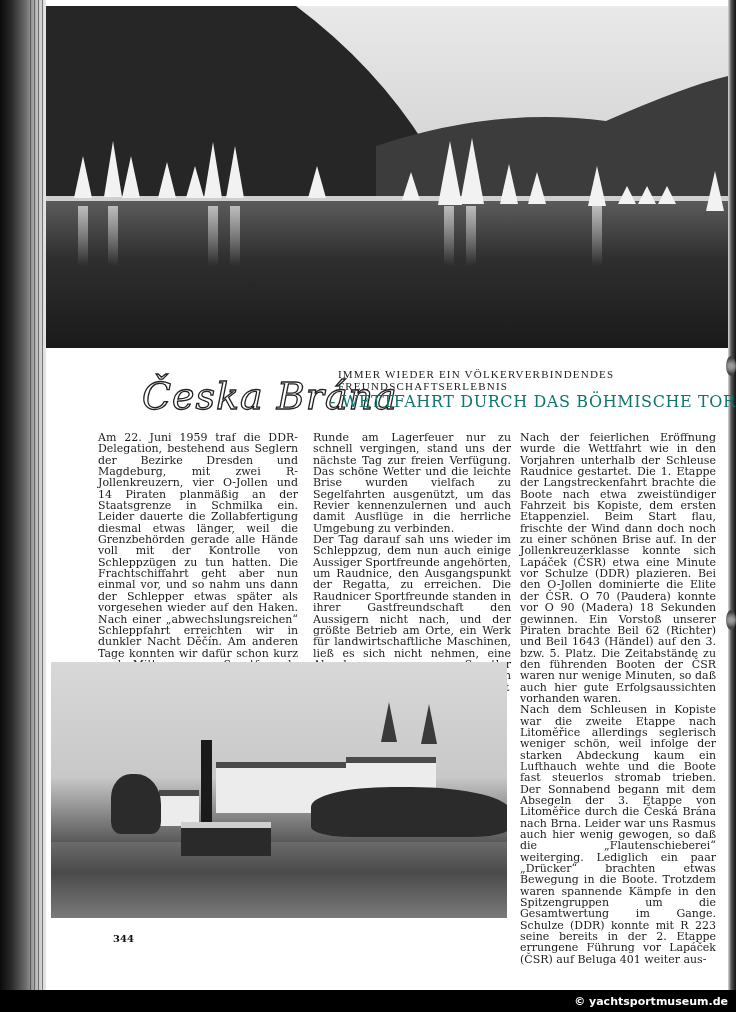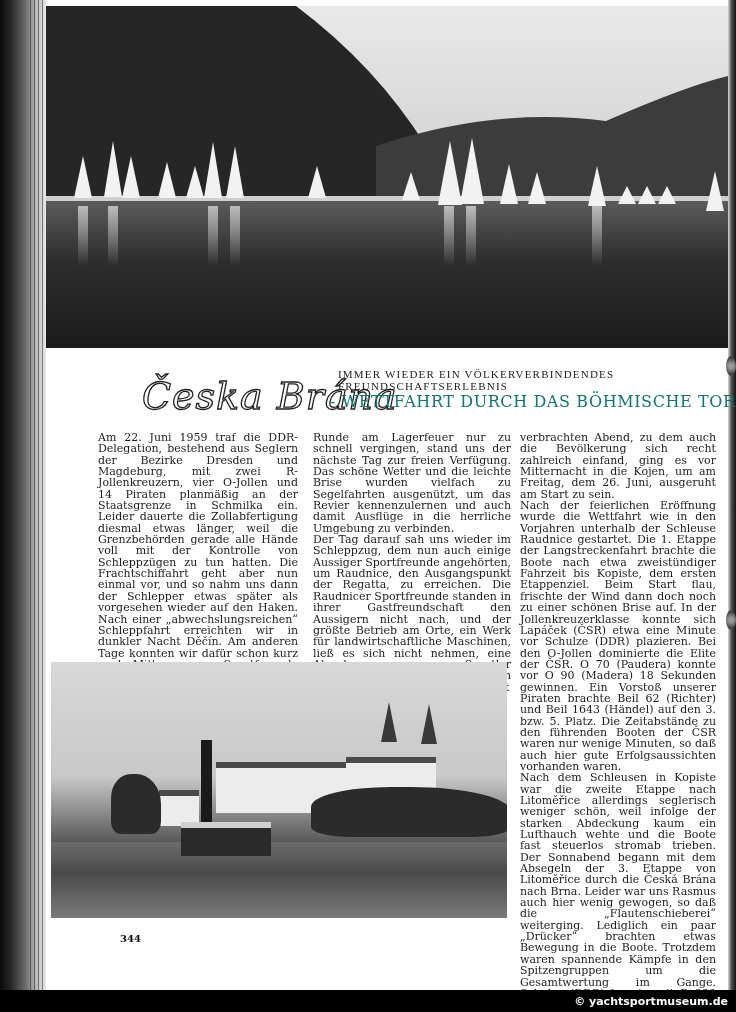--- a/index.html
+++ b/index.html
@@ -74,21 +74,21 @@
     background:linear-gradient(180deg,#d8d8d8 0%,#c8c8c8 45%,#5a5a5a 70%,#8a8a8a 100%);
   }
   .pb-building { position:absolute; background:#ececec; border-top:6px solid #4a4a4a; }
   .pb-spire { position:absolute; width:0; height:0; border-left:8px solid transparent; border-right:8px solid transparent; border-bottom:40px solid #3a3a3a; }
   .pb-trees { position:absolute; border-radius:40% 50% 20% 20%; background:#2b2b2b; }
   .pb-funnel { position:absolute; left:150px; top:78px; width:11px; height:90px; background:#1a1a1a; }
   .pb-boat { position:absolute; left:130px; top:160px; width:90px; height:28px; background:#2a2a2a; border-top:6px solid #cfcfcf; }
   .pb-river { position:absolute; left:0; top:180px; width:100%; height:76px; background:linear-gradient(180deg,#6b6b6b,#4a4a4a 40%,#7a7a7a); }
 
   .page-number {
-    position:absolute; left:120px; top:933px; font-family:"DejaVu Serif", serif; font-size:10px; font-weight:bold; color:#111;
+    position:absolute; left:113px; top:933px; font-family:"DejaVu Serif", serif; font-size:10px; font-weight:bold; color:#111;
   }
   .margin-mark {
     position:absolute; width:10px; height:20px; border-radius:50%; background:radial-gradient(circle,#999 20%,#444 70%);
   }
 </style>
 </head>
 <body>
 
 <div class="binding"></div>
 <div class="binding-lines"></div>
@@ -135,21 +135,20 @@
 
 <div class="col col1">
   <p>Am 22. Juni 1959 traf die DDR-Delegation, bestehend aus Seglern der Bezirke Dresden und Magdeburg, mit zwei R-Jollenkreuzern, vier O-Jollen und 14 Piraten planmäßig an der Staatsgrenze in Schmilka ein. Leider dauerte die Zollabfertigung diesmal etwas länger, weil die Grenzbehörden gerade alle Hände voll mit der Kontrolle von Schleppzügen zu tun hatten. Die Frachtschiffahrt geht aber nun einmal vor, und so nahm uns dann der Schlepper etwas später als vorgesehen wieder auf den Haken. Nach einer „abwechslungsreichen“ Schleppfahrt erreichten wir in dunkler Nacht Děčín. Am anderen Tage konnten wir dafür schon kurz nach Mittag unsere Sportfreunde in Usti beim Clubhaus in Vanov begrüßen.</p>
   <p>Piraten die Abendstunden in froher</p>
 </div>
 <div class="col col2">
   <p>Runde am Lagerfeuer nur zu schnell vergingen, stand uns der nächste Tag zur freien Verfügung. Das schöne Wetter und die leichte Brise wurden vielfach zu Segelfahrten ausgenützt, um das Revier kennenzulernen und auch damit Ausflüge in die herrliche Umgebung zu verbinden.</p>
   <p>Der Tag darauf sah uns wieder im Schleppzug, dem nun auch einige Aussiger Sportfreunde angehörten, um Raudnice, den Ausgangspunkt der Regatta, zu erreichen. Die Raudnicer Sportfreunde standen in ihrer Gastfreundschaft den Aussigern nicht nach, und der größte Betrieb am Orte, ein Werk für landwirtschaftliche Maschinen, ließ es sich nicht nehmen, eine Abordnung unserer Sportler nochmals zu begrüßen. Nach einem in herzlichster Freundschaft</p>
 </div>
 <div class="col col3">
-  <p>verbrachten Abend, zu dem auch die Bevölkerung sich recht zahlreich einfand, ging es vor Mitternacht in die Kojen, um am Freitag, dem 26. Juni, ausgeruht am Start zu sein.</p>
   <p>Nach der feierlichen Eröffnung wurde die Wettfahrt wie in den Vorjahren unterhalb der Schleuse Raudnice gestartet. Die 1. Etappe der Langstreckenfahrt brachte die Boote nach etwa zweistündiger Fahrzeit bis Kopiste, dem ersten Etappenziel. Beim Start flau, frischte der Wind dann doch noch zu einer schönen Brise auf. In der Jollenkreuzerklasse konnte sich Lapáček (ČSR) etwa eine Minute vor Schulze (DDR) plazieren. Bei den O-Jollen dominierte die Elite der ČSR. O 70 (Paudera) konnte vor O 90 (Madera) 18 Sekunden gewinnen. Ein Vorstoß unserer Piraten brachte Beil 62 (Richter) und Beil 1643 (Händel) auf den 3. bzw. 5. Platz. Die Zeitabstände zu den führenden Booten der ČSR waren nur wenige Minuten, so daß auch hier gute Erfolgsaussichten vorhanden waren.</p>
   <p>Nach dem Schleusen in Kopiste war die zweite Etappe nach Litoměřice allerdings seglerisch weniger schön, weil infolge der starken Abdeckung kaum ein Lufthauch wehte und die Boote fast steuerlos stromab trieben. Der Sonnabend begann mit dem Absegeln der 3. Etappe von Litoměřice durch die Česká Brána nach Brna. Leider war uns Rasmus auch hier wenig gewogen, so daß die „Flautenschieberei“ weiterging. Lediglich ein paar „Drücker“ brachten etwas Bewegung in die Boote. Trotzdem waren spannende Kämpfe in den Spitzengruppen um die Gesamtwertung im Gange. Schulze (DDR) konnte mit R 223 seine bereits in der 2. Etappe errungene Führung vor Lapáček (ČSR) auf Beluga 401 weiter aus-</p>
 </div>
 
 <div class="photo-bottom">
   <div class="pb-building" style="left:165px;top:100px;width:135px;height:45px;"></div>
   <div class="pb-building" style="left:295px;top:95px;width:90px;height:45px;"></div>
   <div class="pb-building" style="left:108px;top:128px;width:40px;height:30px;"></div>
   <div class="pb-spire" style="left:330px;top:40px;"></div>
   <div class="pb-spire" style="left:370px;top:42px;"></div>

